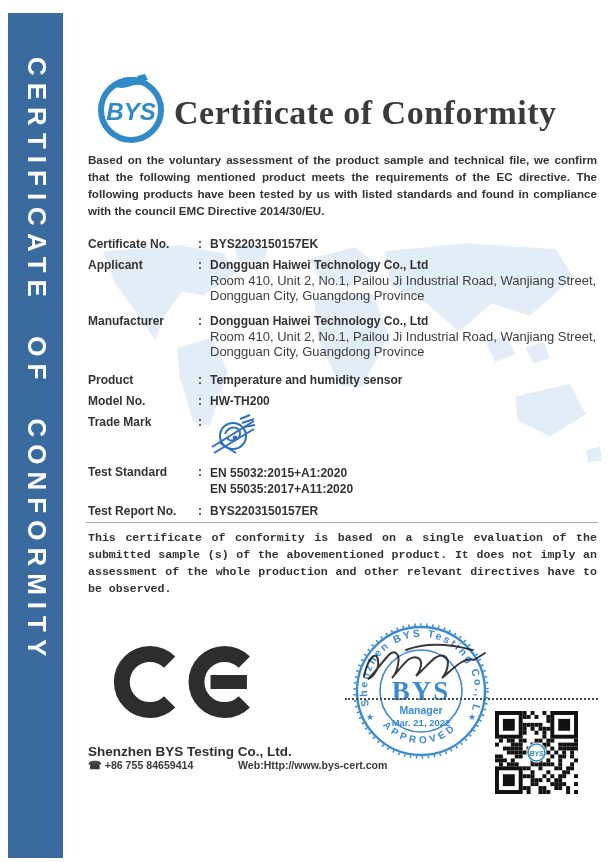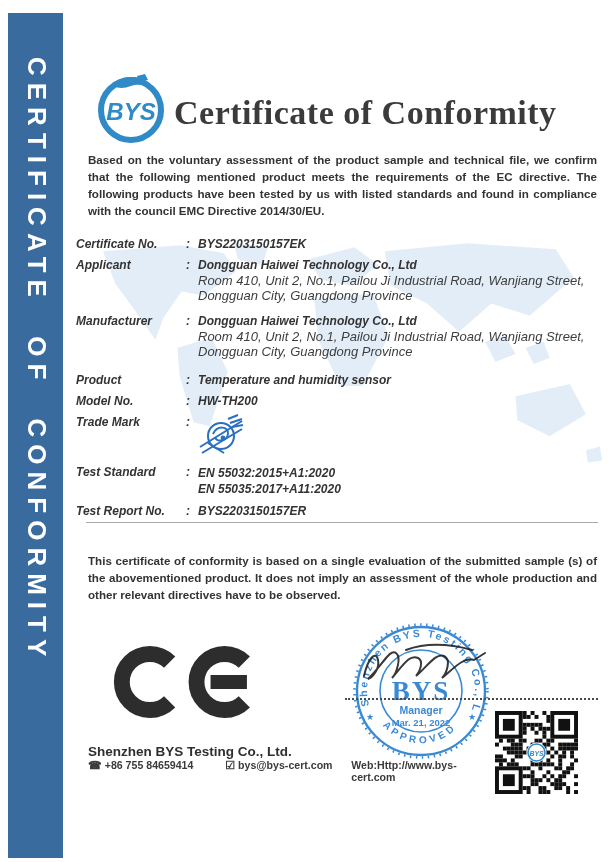--- a/index.html
+++ b/index.html
@@ -39,41 +39,41 @@
     font-size:34px; color:#3b3b3b; letter-spacing:.5px;
   }
 
   .intro {
     position:absolute; left:88px; top:151px; width:509px;
     font-size:11.6px; font-weight:bold; line-height:17px;
     text-align:justify; color:#333;
   }
 
   
-  .fields { position:absolute; left:76px; top:237px; width:512px;font-style:italic; }
+  .fields { position:absolute; left:88px; top:237px; width:512px; }
   .frow { display:grid; grid-template-columns:110px 12px 1fr; margin-bottom:7px; }
   .frow .lbl { font-size:12px; font-weight:bold; color:#333; }
   .frow .col { font-size:12px; font-weight:bold; color:#333; }
   .frow .val { font-size:12px; font-weight:bold; color:#333; }
   .frow .addr { font-size:13px; font-weight:normal; color:#3d3d3d; line-height:15px; }
   .frow.block { margin-bottom:11px; }
   .frow .val-line { line-height:15px; }
   .tm-row { margin-bottom:2px; }
   .tm-logo { width:46px; height:46px; margin-top:-2px; }
   .std2 { line-height:16px; }
 
   .divider {
     position:absolute; left:86px; top:522px; width:512px; height:0;
     border-top:1px solid #aaa;
   }
 
   .statement {
-    position:absolute; left:88px; top:552px; width:509px;
+    position:absolute; left:88px; top:529px; width:509px;
     font-size:11.6px; font-weight:bold; line-height:17px;
-    text-align:justify; color:#333;
+    text-align:justify; color:#333;font-family:Liberation Mono, monospace;
   }
 
   
   .ce-mark { position:absolute; left:110px; top:640px; width:160px; height:84px; }
   .stamp { position:absolute; left:350px; top:620px; width:142px; height:142px; }
   .dotline {
     position:absolute; left:345px; top:698px; width:253px; height:0;
     border-top:2px dotted #4a4a4a; z-index:5;
   }
   .qr { position:absolute; left:495px; top:711px; width:83px; height:83px; }
@@ -403,23 +403,20 @@
       <circle cx="42" cy="42" r="8.6" fill="none" stroke="#2f8ac7" stroke-width="1.6"></circle>
       <text x="42" y="45.5" text-anchor="middle" font-size="7" font-style="italic" font-weight="bold" fill="#2f8ac7" font-family="Liberation Sans, sans-serif">BYS</text>
     </svg>
 
     <div class="footer">
       <div class="company">Shenzhen BYS Testing Co., Ltd.</div>
       <div class="contacts">
         <span class="c-phone">
           <span class="contact-icon">☎</span><span>+86 755 84659414</span>
         </span>
-        <span class="c-mail">
-          <span class="contact-icon">☑︎</span><span>bys@bys-cert.com</span>
-        </span>
         <span class="c-web">
           <span>Web:Http://www.bys-cert.com</span>
         </span>
       </div>
     </div>
 
   </div>
 </div>
 
 </body></html>

